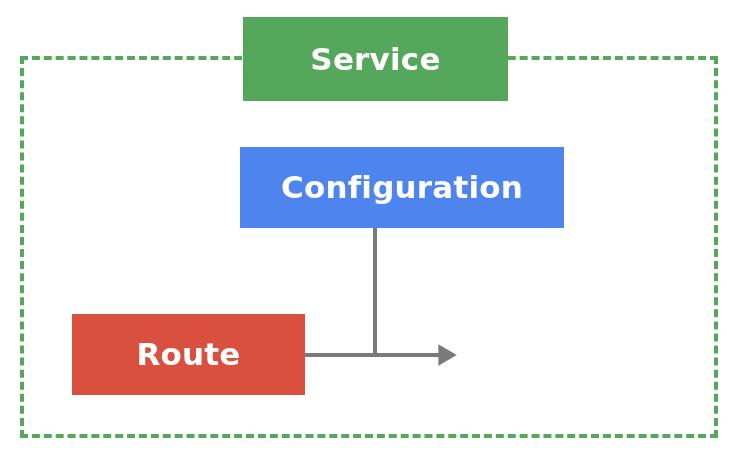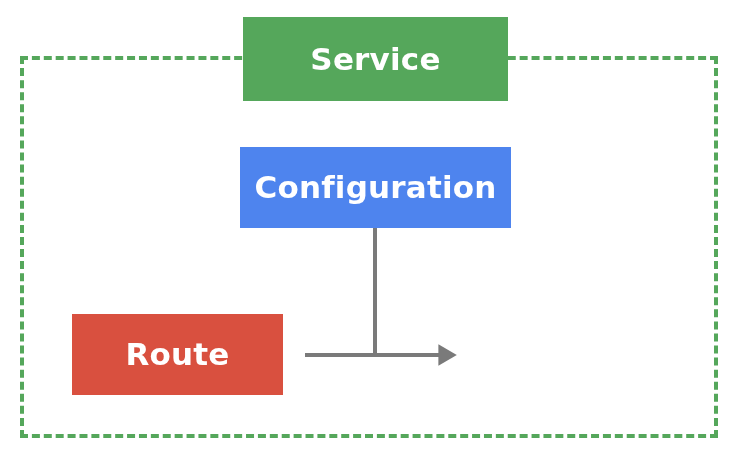--- a/index.html
+++ b/index.html
@@ -68,22 +68,22 @@
       </marker>
     </defs>
     <path id="connector-config-revision" fill="none" stroke="#7a7a7a" stroke-width="4" stroke-linecap="butt" stroke-linejoin="miter" d="M 375 228 L 375 355 L 440 355"></path>
     <path id="connector-route-revision" fill="none" stroke="#7a7a7a" stroke-width="4" stroke-linecap="butt" marker-end="url(#arrow-gray)" d="M 305 355 L 440 355"></path>
   </svg>
 
   <div class="node" id="node-service" style="left: 243px; top: 17px; width: 265px; height: 84px; background: rgb(85, 167, 91); color: rgb(255, 255, 255);">
     <span class="node-label">Service</span>
   </div>
 
-  <div class="node" id="node-config" style="left: 240px; top: 147px; width: 271px; height: 81px; background: rgb(78, 132, 238); color: rgb(255, 255, 255);">
+  <div class="node" id="node-config" style="left: 240px; top: 147px; width: 324px; height: 81px; background: rgb(78, 132, 238); color: rgb(255, 255, 255);">
     <span class="node-label">Configuration</span>
   </div>
 
-  <div class="node" id="node-route" style="left: 72px; top: 314px; width: 211px; height: 81px; background: rgb(217, 80, 63); color: rgb(255, 255, 255);">
+  <div class="node" id="node-route" style="left: 72px; top: 314px; width: 233px; height: 81px; background: rgb(217, 80, 63); color: rgb(255, 255, 255);">
     <span class="node-label">Route</span>
   </div>
 
 
 </div>
 
 </body></html>

